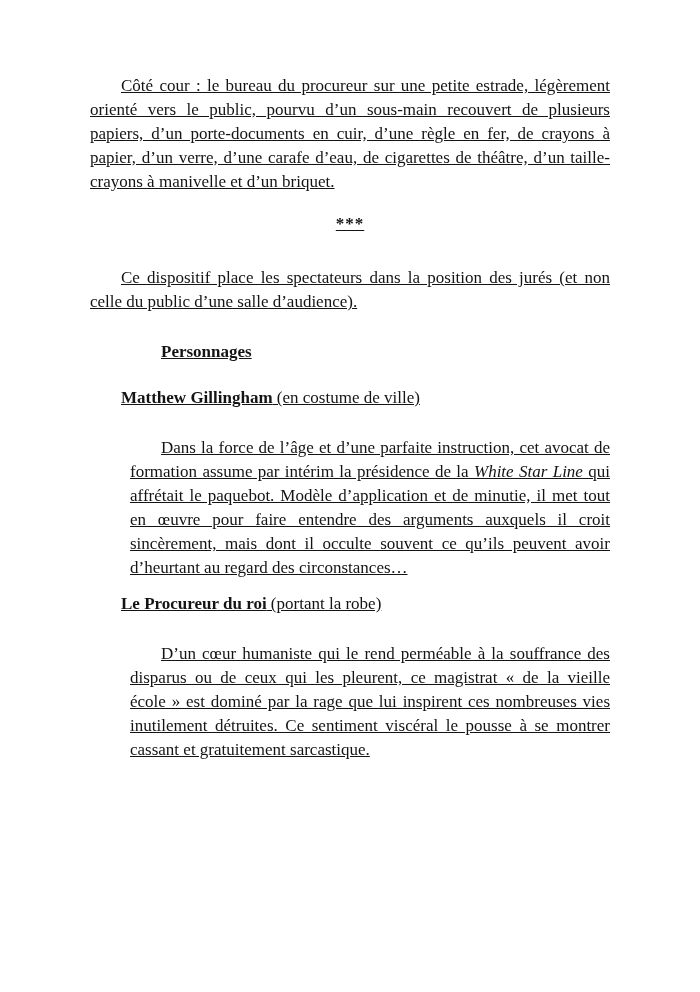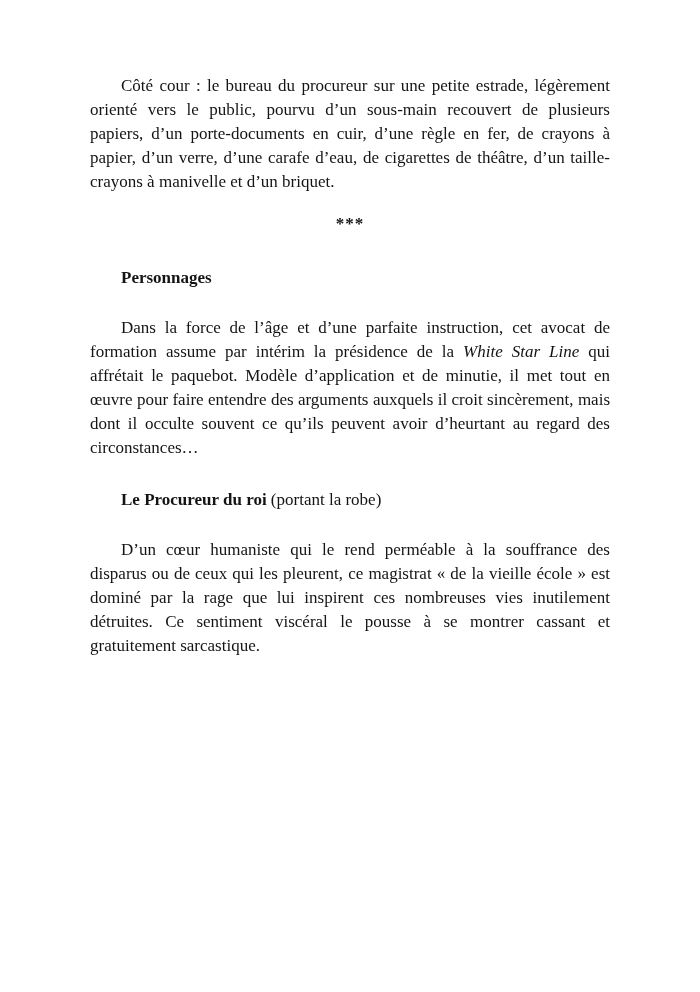--- a/index.html
+++ b/index.html
@@ -15,29 +15,30 @@
     color: #141414;
   }
   .page {
     box-sizing: border-box;
     width: 700px;
     height: 992px;
     padding: 74px 90px 0 90px;
     background: #ffffff;
     font-size: 17px;
     line-height: 24px;
+    text-decoration: underline;
   }
   p {
     margin: 0;
     text-indent: 31px;
     text-align: justify;
   }
-  .mt-26 { margin-top: 26px; }
+  .mt-26 { margin-top: 26px; margin-left: 40px; }
   .mt-28 { margin-top: 28px; }
-  .mt-24 { margin-top: 28px; }
+  .mt-24 { margin-top: 12px; }
   .mt-22 { margin-top: 22px; }
   .separator {
     margin-top: 18px;
     margin-bottom: 30px;
     text-align: center;
     text-indent: 0;
     font-weight: bold;
     letter-spacing: 1px;
   }
   .heading {
@@ -60,23 +61,25 @@
 </head>
 <body>
 
 <div class="page">
 
   <p class="para">Côté cour&nbsp;: le bureau du procureur sur une petite estrade, légèrement orienté vers le public, pourvu d’un sous-main recouvert de plusieurs papiers, d’un porte-documents en cuir, d’une règle en fer, de crayons à papier, d’un verre, d’une carafe d’eau, de cigarettes de théâtre, d’un taille-crayons à manivelle et d’un briquet.</p>
 
 
   <p class="separator">***</p>
 
+  <p class="para">Ce dispositif place les spectateurs dans la position des jurés (et non celle du public d’une salle d’audience).</p>
 
   <p class="heading mt-26">Personnages</p>
 
+  <p class="character-heading mt-22"><span class="char-name">Matthew Gillingham</span><span class="char-desc">&nbsp;(en costume de ville)</span></p>
 
   <p class="para mt-26"><span>Dans la force de l’âge et d’une parfaite instruction, cet avocat de formation assume par intérim la présidence de la </span><span class="ship-name">White Star Line</span><span> qui affrétait le paquebot. Modèle d’application et de minutie, il met tout en œuvre pour faire entendre des arguments auxquels il croit sincèrement, mais dont il occulte souvent ce qu’ils peuvent avoir d’heurtant au regard des circonstances…</span></p>
 
 
   <p class="character-heading mt-24"><span class="char-name">Le Procureur du roi</span><span class="char-desc">&nbsp;(portant la robe)</span></p>
 
   <p class="para mt-26">D’un cœur humaniste qui le rend perméable à la souffrance des disparus ou de ceux qui les pleurent, ce magistrat «&nbsp;de la vieille école&nbsp;» est dominé par la rage que lui inspirent ces nombreuses vies inutilement détruites. Ce sentiment viscéral le pousse à se montrer cassant et gratuitement sarcastique.</p>
 
 </div>
 

